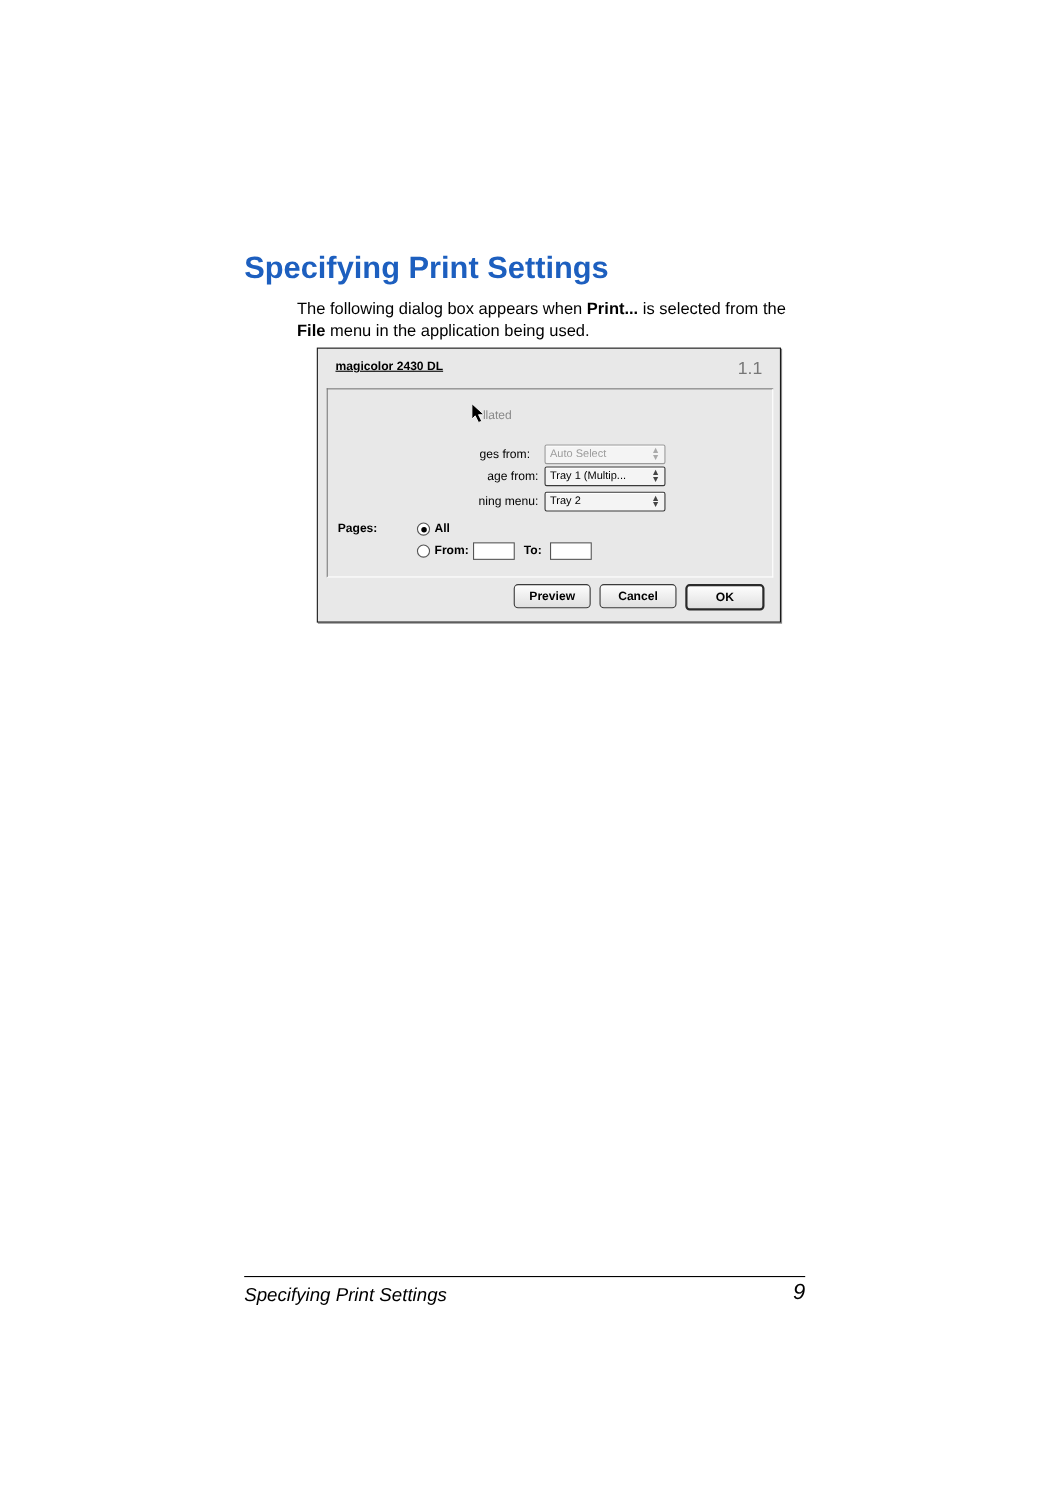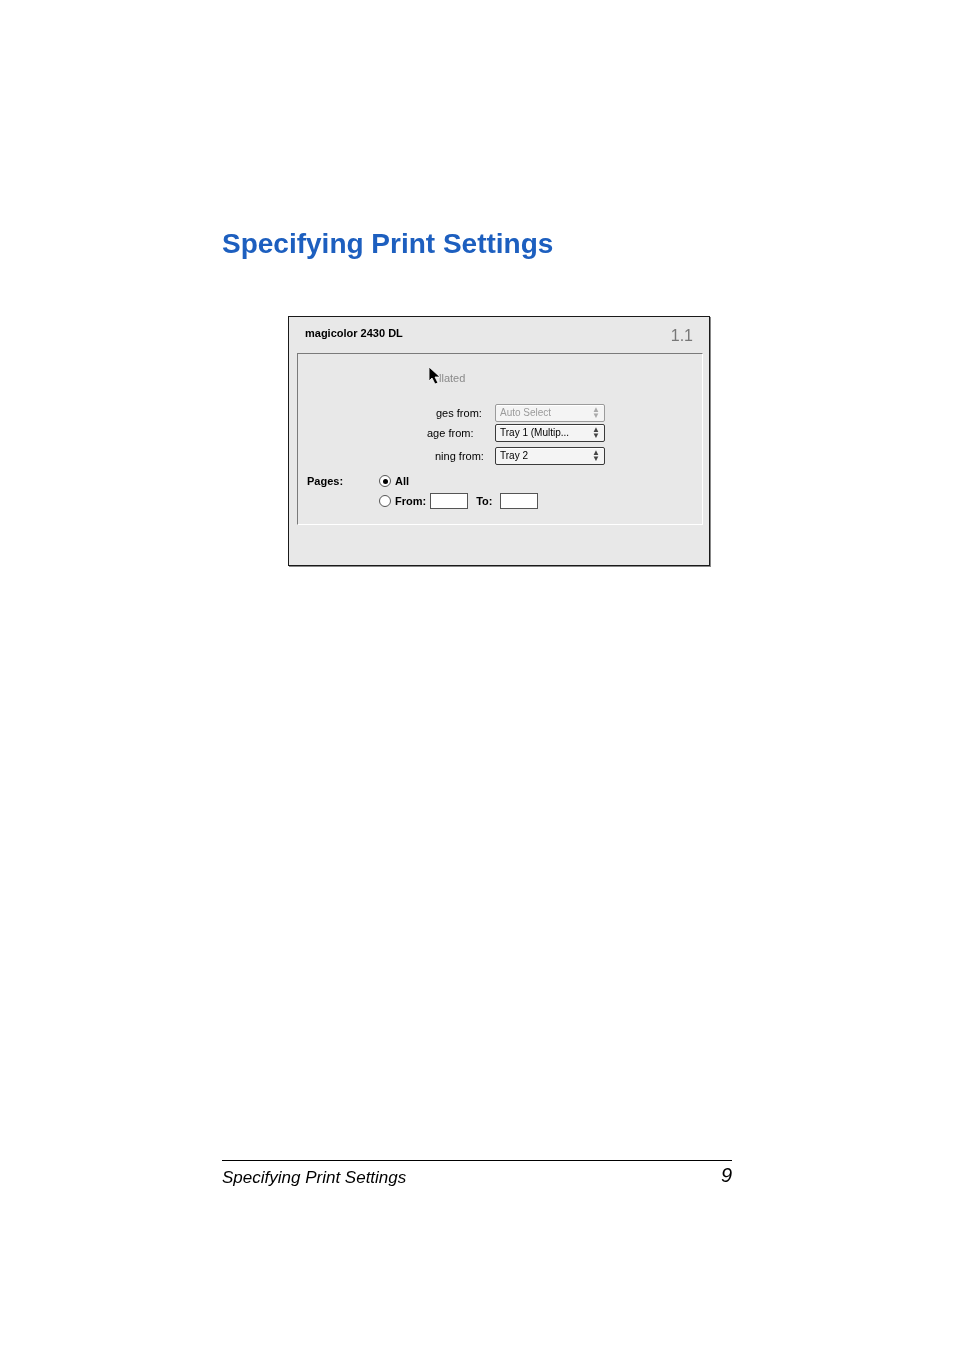--- a/index.html
+++ b/index.html
@@ -53,20 +53,21 @@
     font-family: "Helvetica", Arial, sans-serif;
     font-size: 11px;
     color: #000;
   }
   .dialog-title {
     position: absolute;
     left: 16px;
     top: 10px;
     font-size: 11px;
     font-weight: bold;
+    text-decoration: underline;
   }
   .dialog-ver {
     position: absolute;
     right: 16px;
     top: 10px;
     font-size: 16px;
     color: #777;
   }
   .drop-frame {
     position: absolute;
@@ -242,37 +243,40 @@
   }
   b { font-weight: bold; }
 </style>
 </head>
 <body>
 
 <div class="page">
 
   <div class="heading">Specifying Print Settings</div>
 
+  <div class="body-text">
+    <span>The following dialog box appears when </span><b>Print...</b><span> is selected from the </span><b>File</b><span> menu in the application being used.</span>
+  </div>
 
   <div class="dialog">
     <div class="dialog-title">magicolor 2430 DL</div>
     <div class="dialog-ver">1.1</div>
 
     <div class="drop-frame"></div>
 
     <div class="partial-label gray" style="left:150px; top:55px;">llated</div>
 
 
     <svg class="cursor-arrow" width="14" height="18">
       <polygon points="0,0 0,14 3,11 6,17 9,16 6,10 11,10" fill="#000" stroke="#fff" stroke-width="0.8"></polygon>
     </svg>
 
     <div class="partial-label" style="left:147px; top:90px;">ges from:</div>
-    <div class="partial-label" style="left:138px; top:110px;">age from:</div>
-    <div class="partial-label" style="left:146px; top:133px;">ning from:</div>
+    <div class="partial-label" style="left:154px; top:110px;">age from:</div>
+    <div class="partial-label" style="left:146px; top:133px;">ning menu:</div>
 
     <div class="combo disabled" style="left:206px; top:87px;">
       <span>Auto Select</span>
       <span class="carets">▲<br>▼</span>
     </div>
     <div class="combo" style="left:206px; top:107px;">
       <span>Tray 1 (Multip...</span>
       <span class="carets">▲<br>▼</span>
     </div>
     <div class="combo" style="left:206px; top:130px;">
@@ -286,20 +290,25 @@
       <b>All</b>
     </div>
     <div class="radio-row" style="top:176px;">
       <span class="radio"></span>
       <b>From:</b>
       <span class="small-input"></span>
       <span class="to-label">To:</span>
       <span class="small-input"></span>
     </div>
 
+    <div class="btn-row">
+      <div class="btn">Preview</div>
+      <div class="btn">Cancel</div>
+      <div class="btn default">OK</div>
+    </div>
   </div>
 
 
   <div class="footer-rule"></div>
   <div class="footer-left">Specifying Print Settings</div>
   <div class="footer-right">9</div>
 
 </div>
 
 </body></html>

